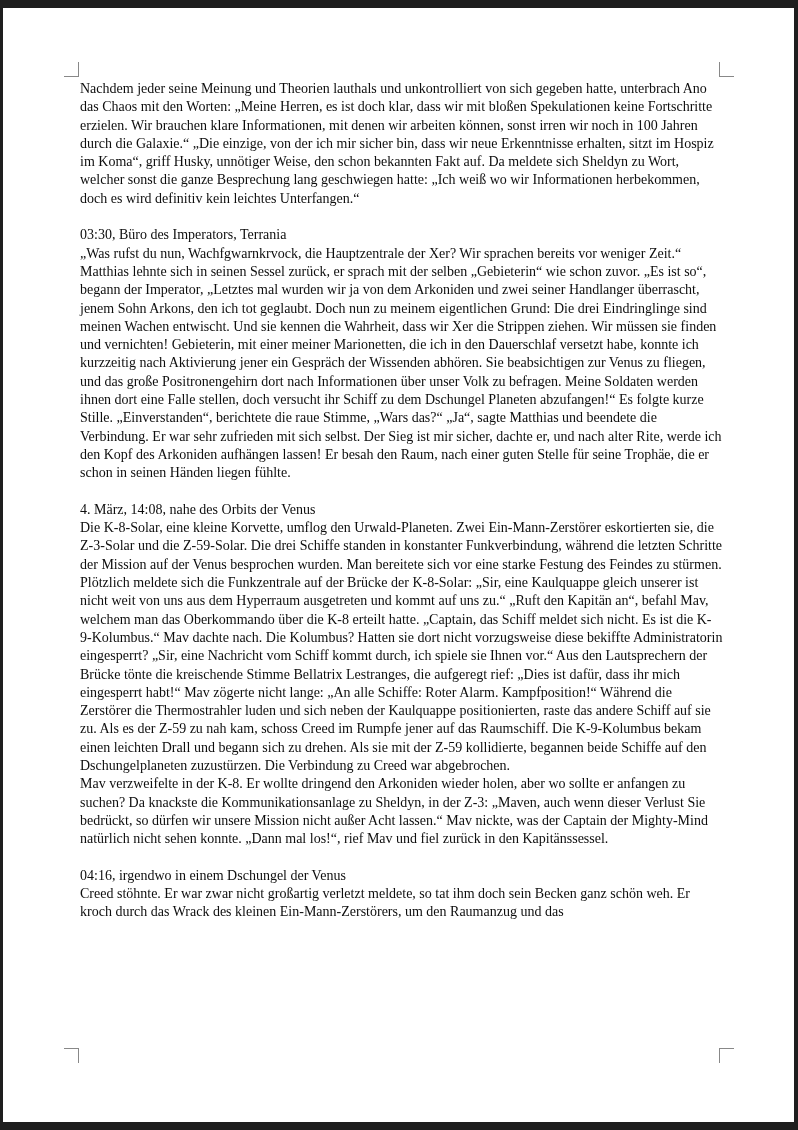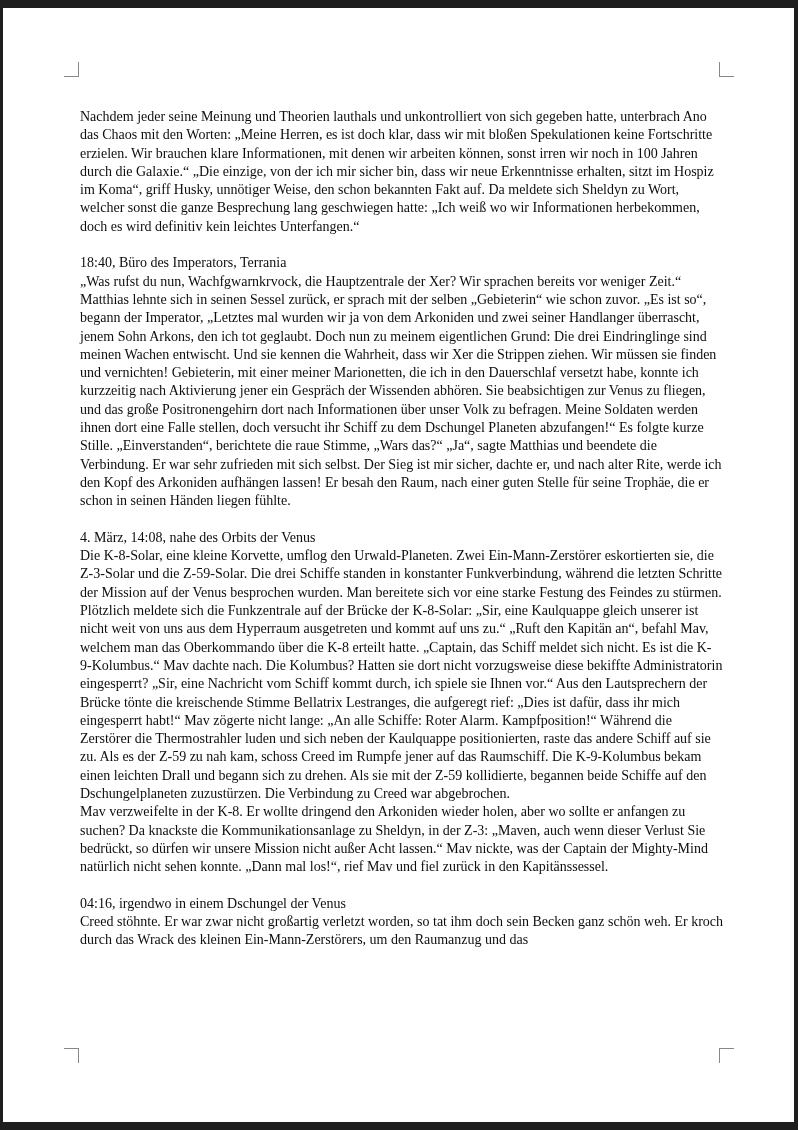--- a/index.html
+++ b/index.html
@@ -30,21 +30,20 @@
   .cropmark.br { left: 716px; top: 1040px; border-left: 1px solid #888;  border-top: 1px solid #888; }
   .text-area {
     position: absolute;
     left: 77px;
     top: 72px;
     width: 643px;
     font-size: 14px;
     line-height: 18.3px;
     color: #0d0d0d;
     text-align: left;
-    margin-top: 28px;
   }
   .text-area p { margin: 0; padding: 0; }
   .doc-section { margin: 0; }
   .doc-section + .doc-section { margin-top: 18.3px; }
 </style>
 </head>
 <body>
 
 <div class="page">
 
@@ -53,30 +52,30 @@
   <div class="cropmark bl"></div>
   <div class="cropmark br"></div>
 
   <div class="text-area">
 
     <div class="doc-section">
       <p>Nachdem jeder seine Meinung und Theorien lauthals und unkontrolliert von sich gegeben hatte, unterbrach Ano das Chaos mit den Worten: „Meine Herren, es ist doch klar, dass wir mit bloßen Spekulationen keine Fortschritte erzielen. Wir brauchen klare Informationen, mit denen wir arbeiten können, sonst irren wir noch in 100 Jahren durch die Galaxie.“ „Die einzige, von der ich mir sicher bin, dass wir neue Erkenntnisse erhalten, sitzt im Hospiz im Koma“, griff Husky, unnötiger Weise, den schon bekannten Fakt auf. Da meldete sich Sheldyn zu Wort, welcher sonst die ganze Besprechung lang geschwiegen hatte: „Ich weiß wo wir Informationen herbekommen, doch es wird definitiv kein leichtes Unterfangen.“</p>
     </div>
 
     <div class="doc-section">
-      <p>18:40, Büro des Imperators, Terrania</p>
+      <p>03:30, Büro des Imperators, Terrania</p>
       <p>„Was rufst du nun, Wachfgwarnkrvock, die Hauptzentrale der Xer? Wir sprachen bereits vor weniger Zeit.“ Matthias lehnte sich in seinen Sessel zurück, er sprach mit der selben „Gebieterin“ wie schon zuvor. „Es ist so“, begann der Imperator, „Letztes mal wurden wir ja von dem Arkoniden und zwei seiner Handlanger überrascht, jenem Sohn Arkons, den ich tot geglaubt. Doch nun zu meinem eigentlichen Grund: Die drei Eindringlinge sind meinen Wachen entwischt. Und sie kennen die Wahrheit, dass wir Xer die Strippen ziehen. Wir müssen sie finden und vernichten! Gebieterin, mit einer meiner Marionetten, die ich in den Dauerschlaf versetzt habe, konnte ich kurzzeitig nach Aktivierung jener ein Gespräch der Wissenden abhören. Sie beabsichtigen zur Venus zu fliegen, und das große Positronengehirn dort nach Informationen über unser Volk zu befragen. Meine Soldaten werden ihnen dort eine Falle stellen, doch versucht ihr Schiff zu dem Dschungel Planeten abzufangen!“ Es folgte kurze Stille. „Einverstanden“, berichtete die raue Stimme, „Wars das?“ „Ja“, sagte Matthias und beendete die Verbindung. Er war sehr zufrieden mit sich selbst. Der Sieg ist mir sicher, dachte er, und nach alter Rite, werde ich den Kopf des Arkoniden aufhängen lassen! Er besah den Raum, nach einer guten Stelle für seine Trophäe, die er schon in seinen Händen liegen fühlte.</p>
     </div>
 
     <div class="doc-section">
       <p>4. März, 14:08, nahe des Orbits der Venus</p>
       <p>Die K-8-Solar, eine kleine Korvette, umflog den Urwald-Planeten. Zwei Ein-Mann-Zerstörer eskortierten sie, die Z-3-Solar und die Z-59-Solar. Die drei Schiffe standen in konstanter Funkverbindung, während die letzten Schritte der Mission auf der Venus besprochen wurden. Man bereitete sich vor eine starke Festung des Feindes zu stürmen.</p>
       <p>Plötzlich meldete sich die Funkzentrale auf der Brücke der K-8-Solar: „Sir, eine Kaulquappe gleich unserer ist nicht weit von uns aus dem Hyperraum ausgetreten und kommt auf uns zu.“ „Ruft den Kapitän an“, befahl Mav, welchem man das Oberkommando über die K-8 erteilt hatte. „Captain, das Schiff meldet sich nicht. Es ist die K-9-Kolumbus.“ Mav dachte nach. Die Kolumbus? Hatten sie dort nicht vorzugsweise diese bekiffte Administratorin eingesperrt? „Sir, eine Nachricht vom Schiff kommt durch, ich spiele sie Ihnen vor.“ Aus den Lautsprechern der Brücke tönte die kreischende Stimme Bellatrix Lestranges, die aufgeregt rief: „Dies ist dafür, dass ihr mich eingesperrt habt!“ Mav zögerte nicht lange: „An alle Schiffe: Roter Alarm. Kampfposition!“ Während die Zerstörer die Thermostrahler luden und sich neben der Kaulquappe positionierten, raste das andere Schiff auf sie zu. Als es der Z-59 zu nah kam, schoss Creed im Rumpfe jener auf das Raumschiff. Die K-9-Kolumbus bekam einen leichten Drall und begann sich zu drehen. Als sie mit der Z-59 kollidierte, begannen beide Schiffe auf den Dschungelplaneten zuzustürzen. Die Verbindung zu Creed war abgebrochen.</p>
       <p>Mav verzweifelte in der K-8. Er wollte dringend den Arkoniden wieder holen, aber wo sollte er anfangen zu suchen? Da knackste die Kommunikationsanlage zu Sheldyn, in der Z-3: „Maven, auch wenn dieser Verlust Sie bedrückt, so dürfen wir unsere Mission nicht außer Acht lassen.“ Mav nickte, was der Captain der Mighty-Mind natürlich nicht sehen konnte. „Dann mal los!“, rief Mav und fiel zurück in den Kapitänssessel.</p>
     </div>
 
     <div class="doc-section">
       <p>04:16, irgendwo in einem Dschungel der Venus</p>
-      <p>Creed stöhnte. Er war zwar nicht großartig verletzt worden, so tat ihm doch sein Becken ganz schön weh. Er kroch durch das Wrack des kleinen Ein-Mann-Zerstörers, um den Raumanzug und das</p>
+      <p>Creed stöhnte. Er war zwar nicht großartig verletzt meldete, so tat ihm doch sein Becken ganz schön weh. Er kroch durch das Wrack des kleinen Ein-Mann-Zerstörers, um den Raumanzug und das</p>
     </div>
 
   </div>
 </div>
 
 </body></html>

